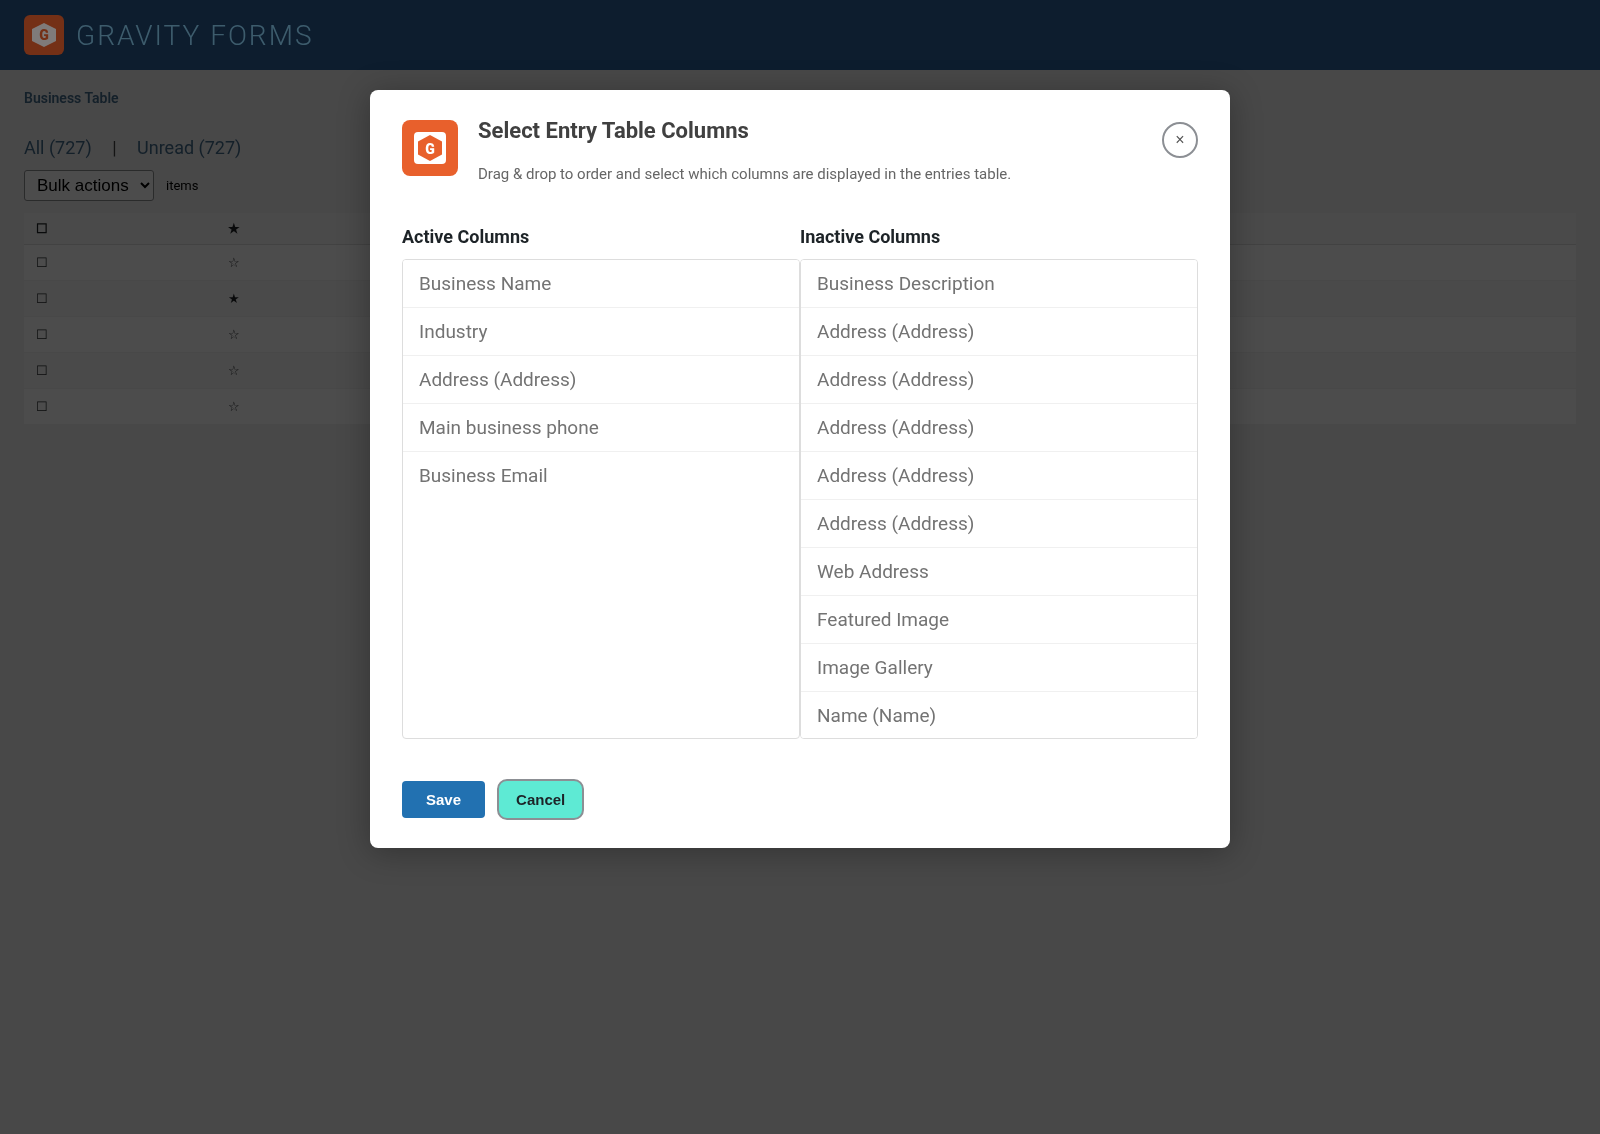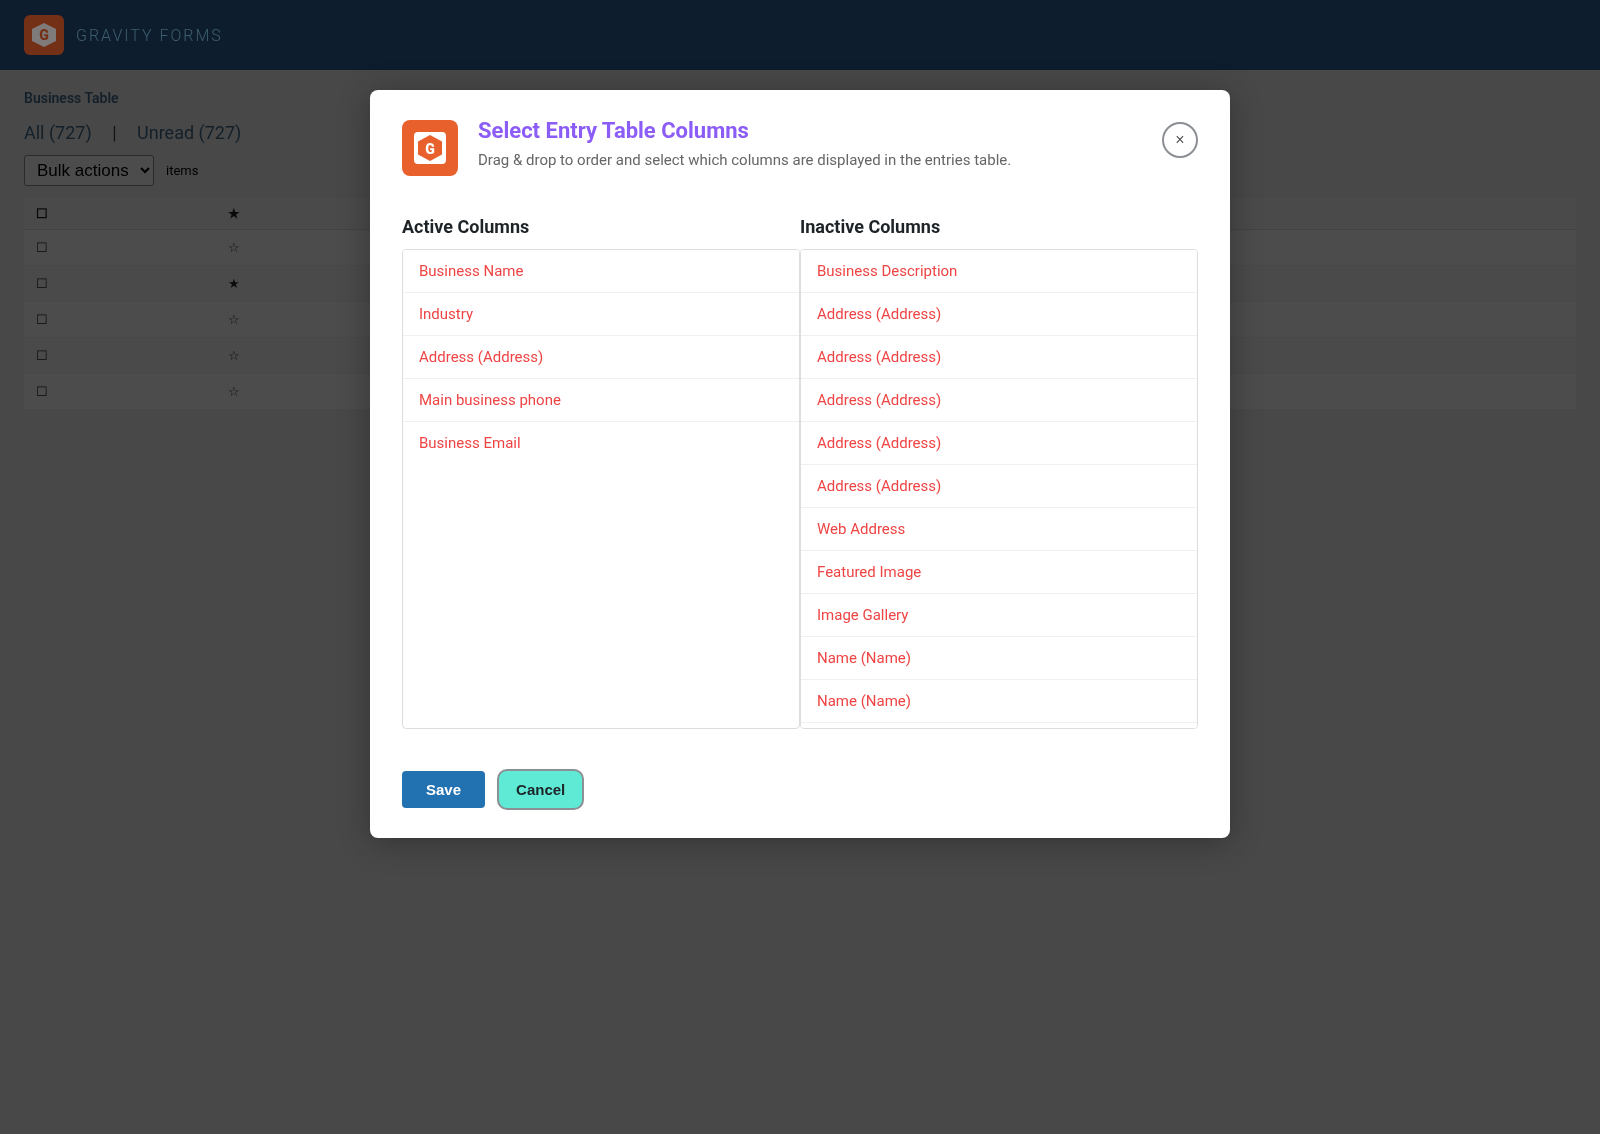--- a/index.html
+++ b/index.html
@@ -42,21 +42,21 @@
       display: flex;
       align-items: center;
       justify-content: center;
       color: white;
       font-weight: 900;
       font-size: 18px;
     }
 
     .gf-brand {
       color: white;
-      font-size: 16px;
+      font-size: 28px;
       font-weight: 700;
       letter-spacing: 2px;
     }
 
     .gf-brand span {
       color: #7ab8d9;
       font-weight: 300;
     }
 
     .bg-content {
@@ -68,21 +68,21 @@
       background: #f0f0f1;
       z-index: 1;
       padding: 20px 24px;
       filter: brightness(0.6) saturate(0.5);
     }
 
     .bg-table-header {
       display: flex;
       align-items: center;
       gap: 12px;
-      margin-bottom: 16px;
+      margin-bottom: 31px;
     }
 
     .bg-breadcrumb {
       color: #2271b1;
       font-size: 14px;
       font-weight: 600;
     }
 
     .bg-filter-row {
       display: flex;
@@ -191,22 +191,22 @@
       font-size: 16px;
     }
 
     .modal-title-area {
       flex: 1;
     }
 
     .modal-title {
       font-size: 22px;
       font-weight: 700;
-      color: #8b5cf6;
-      margin-bottom: 6px;
+      color: #404040;
+      margin-bottom: 20px;
     }
 
     .modal-subtitle {
       font-size: 15px;
       color: #666;
       line-height: 1.5;
     }
 
     .modal-close {
       width: 36px;
@@ -248,22 +248,22 @@
       overflow-y: auto;
       background: white;
     }
 
     .column-list-inactive {
       overflow-y: scroll;
     }
 
     .column-item {
       padding: 12px 16px;
-      font-size: 15px;
-      color: #ef4444;
+      font-size: 19px;
+      color: #737373;
       border-bottom: 1px solid #f0f0f0;
       cursor: grab;
       display: flex;
       align-items: center;
     }
 
     .column-item:last-child {
       border-bottom: none;
     }
 

